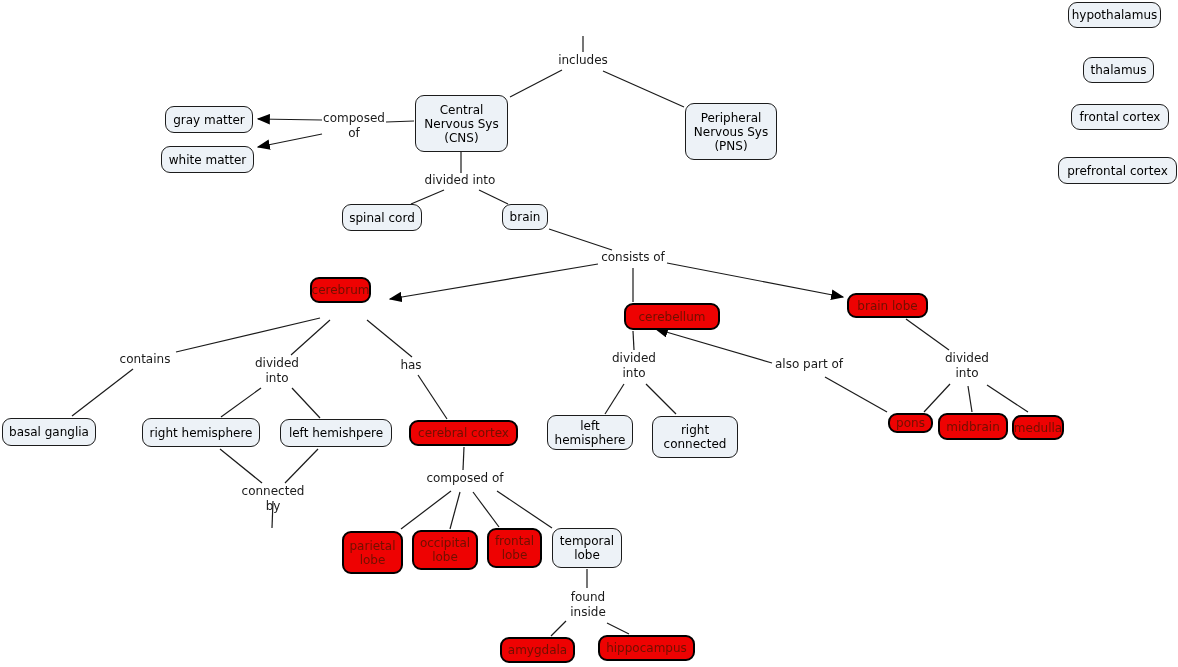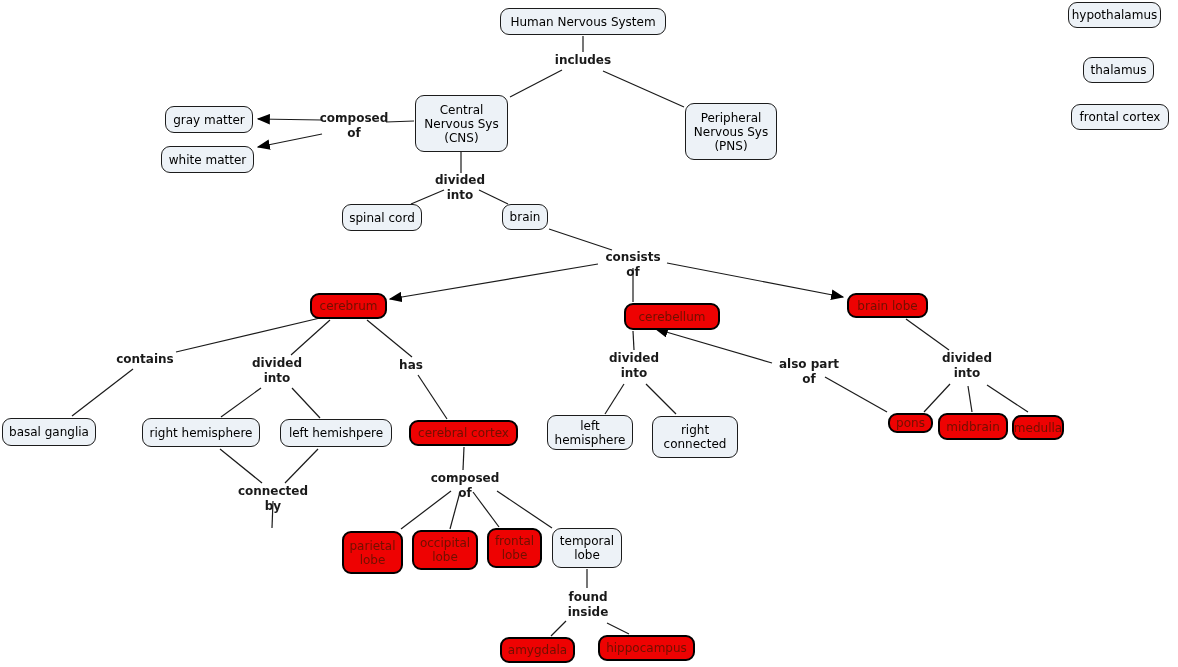--- a/index.html
+++ b/index.html
@@ -19,21 +19,21 @@
     border:1.5px solid var(--node_border,#1c1c1c);
     color:var(--node_text,#000000);
   }
   .node.red {
     background:var(--red_fill,#ee0202);
     border:2px solid var(--red_border,#000000);
     color:var(--red_text,#701000);
   }
   .link-label {
     position:absolute; z-index:2; font-size:12px; line-height:15px;
-    color:var(--label_text,#1a1a1a); text-align:center; white-space:pre-line;font-weight:bold;
+    color:var(--label_text,#1a1a1a); text-align:center; white-space:pre-line;
   }
 </style>
 </head>
 <body>
 
 <div class="canvas">
 
   <svg class="edges" width="1178" height="667">
     <defs>
       <marker id="arrow" viewBox="0 0 10 8" refX="9" refY="4" markerWidth="11" markerHeight="9" orient="auto-start-reverse">
@@ -77,45 +77,45 @@
       <line x1="646" y1="384" x2="676" y2="414"></line>
       <line x1="825" y1="377" x2="887" y2="412"></line>
       <line x1="772" y1="363" x2="656" y2="329" marker-end="url(#arrow)"></line>
       <line x1="906" y1="319" x2="949" y2="350"></line>
       <line x1="950" y1="384" x2="924" y2="412"></line>
       <line x1="968" y1="386" x2="972" y2="412"></line>
       <line x1="987" y1="385" x2="1028" y2="412"></line>
     </g>
   </svg>
 
-  <div class="node light" style="left:500px;top:8px;width:166px;height:27px">Human Nervous System</div>
   <div class="node light" style="left:1068px;top:2px;width:93px;height:26px">hypothalamus</div>
   <div class="node light" style="left:1083px;top:57px;width:71px;height:26px">thalamus</div>
   <div class="node light" style="left:1071px;top:104px;width:98px;height:26px">frontal cortex</div>
+  <div class="node light" style="left:1058px;top:157px;width:119px;height:27px">prefrontal cortex</div>
   <div class="node light" style="left:415px;top:95px;width:93px;height:57px">Central
 Nervous Sys
 (CNS)</div>
   <div class="node light" style="left:685px;top:103px;width:92px;height:57px">Peripheral
 Nervous Sys
 (PNS)</div>
   <div class="node light" style="left:165px;top:106px;width:88px;height:27px">gray matter</div>
   <div class="node light" style="left:161px;top:146px;width:93px;height:27px">white matter</div>
   <div class="node light" style="left:342px;top:204px;width:80px;height:27px">spinal cord</div>
   <div class="node light" style="left:502px;top:204px;width:46px;height:26px">brain</div>
   <div class="node light" style="left:2px;top:418px;width:94px;height:28px">basal ganglia</div>
   <div class="node light" style="left:142px;top:418px;width:118px;height:29px">right hemisphere</div>
   <div class="node light" style="left:280px;top:419px;width:112px;height:28px">left hemishpere</div>
   <div class="node light" style="left:547px;top:415px;width:86px;height:35px">left
 hemisphere</div>
   <div class="node light" style="left:652px;top:416px;width:86px;height:42px">right
 connected</div>
   <div class="node light" style="left:552px;top:528px;width:70px;height:40px">temporal
 lobe</div>
 
-  <div class="node red" style="left:310px;top:293px;width:77px;height:26px">cerebrum</div>
+  <div class="node red" style="left:310px;top:277px;width:61px;height:26px">cerebrum</div>
   <div class="node red" style="left:624px;top:303px;width:96px;height:27px">cerebellum</div>
   <div class="node red" style="left:847px;top:293px;width:81px;height:25px">brain lobe</div>
   <div class="node red" style="left:409px;top:420px;width:109px;height:26px">cerebral cortex</div>
   <div class="node red" style="left:342px;top:531px;width:61px;height:43px">parietal
 lobe</div>
   <div class="node red" style="left:412px;top:530px;width:66px;height:40px">occipital
 lobe</div>
   <div class="node red" style="left:487px;top:528px;width:55px;height:40px">frontal
 lobe</div>
   <div class="node red" style="left:888px;top:413px;width:45px;height:20px">pons</div>

